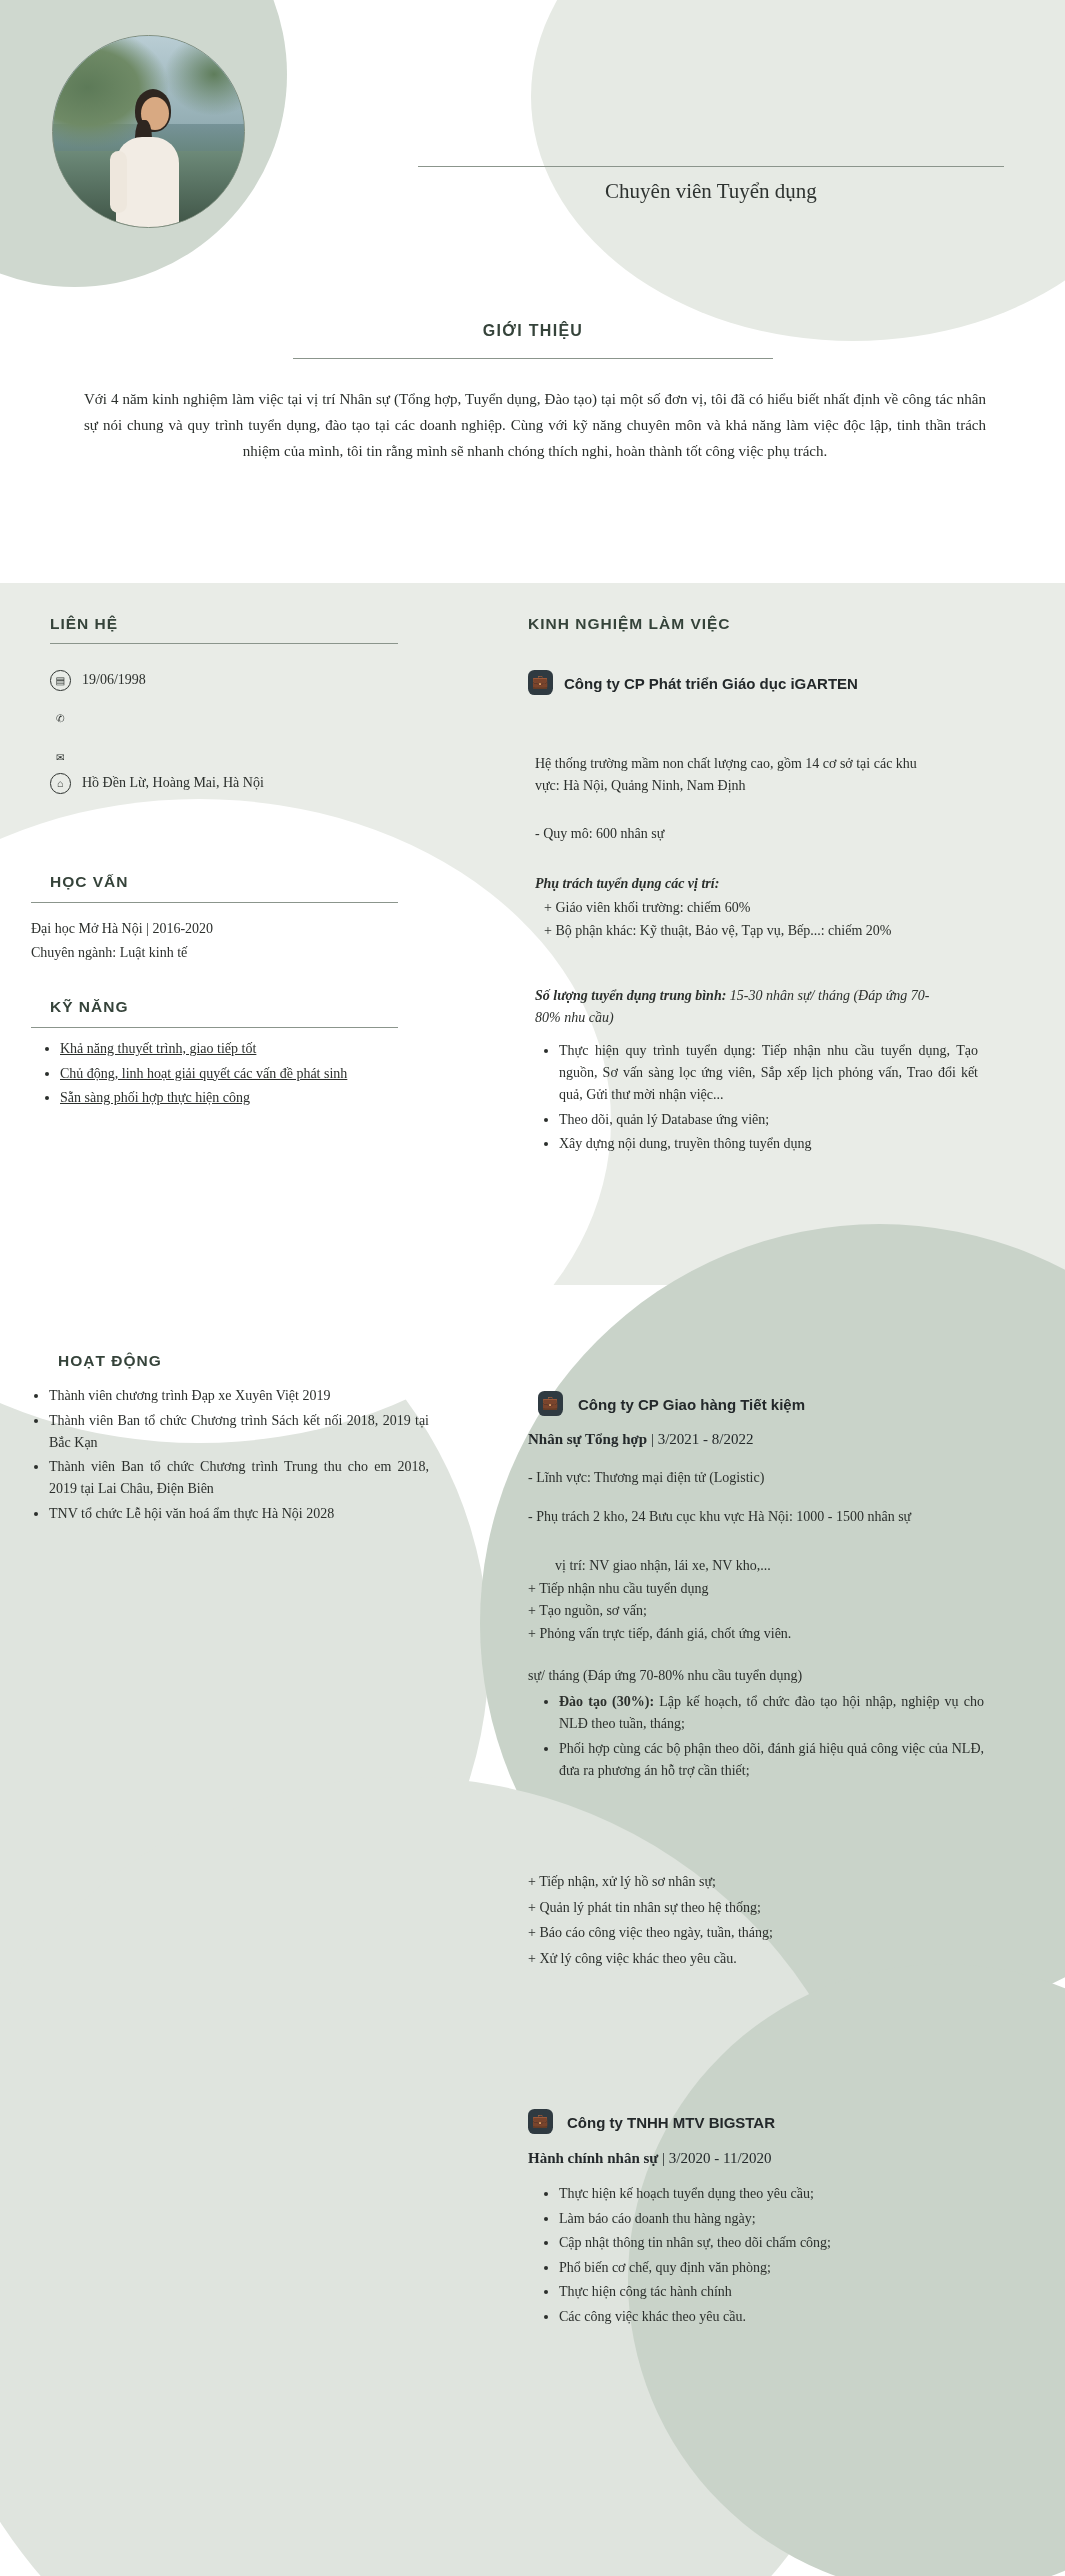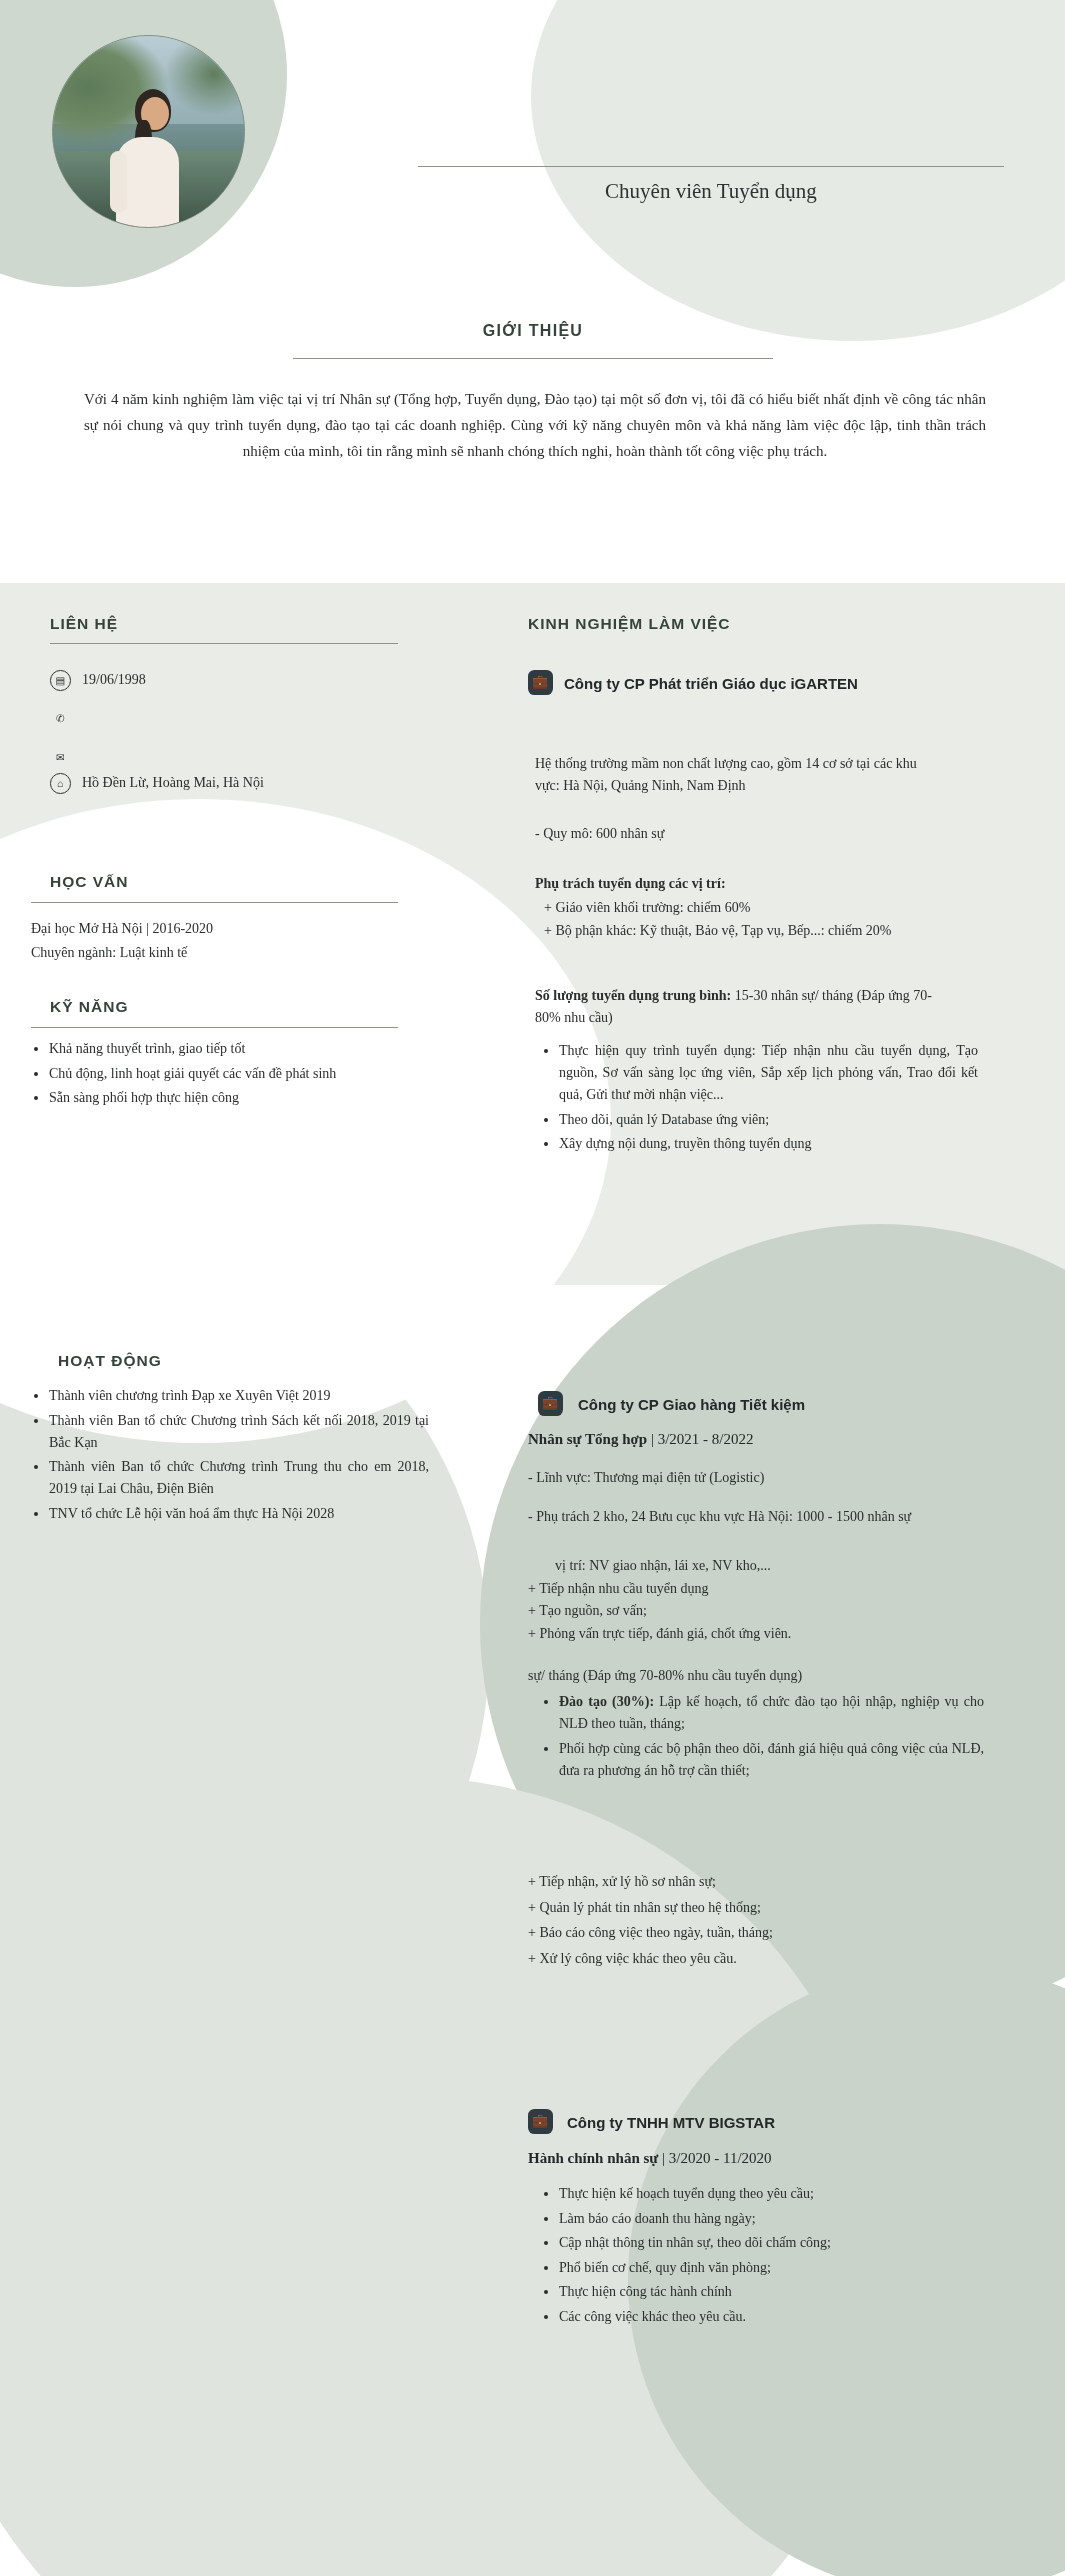--- a/index.html
+++ b/index.html
@@ -192,21 +192,21 @@
     font-weight:bold;
     font-size:15px;
     color:#23282a;
   }
   .role-line{
     position:absolute;
     font-size:15px;
     color:#23282a;
   }
   .role-line b{font-weight:bold;}
-  .ital{}
+  .ital{font-style:italic;}
   .bold{font-weight:bold;}
 </style>
 </head>
 <body>
 
 <div class="page">
 
   <div class="blob blob-top-right"></div>
   <div class="blob-mid-band"></div>
   <div class="blob blob-left-lower"></div>
@@ -254,21 +254,21 @@
     <div class="icon-round" style="left:50px;top:773px;">⌂</div>
     <div class="contact-line" style="left:82px;top:775px;">Hồ Đền Lừ, Hoàng Mai, Hà Nội</div>
 
     <div class="sec-h" style="left:50px;top:873px;">HỌC VẤN</div>
     <div class="sec-rule" style="left:31px;top:902px;width:367px;"></div>
     <div class="txt" style="left:31px;top:918px;width:367px;">Đại học Mở Hà Nội | 2016-2020</div>
     <div class="txt" style="left:31px;top:942px;width:367px;">Chuyên ngành: Luật kinh tế</div>
 
     <div class="sec-h" style="left:50px;top:998px;">KỸ NĂNG</div>
     <div class="sec-rule" style="left:31px;top:1027px;width:367px;"></div>
-    <ul class="bullets just" style="left:31px;top:1038px;width:374px;">
+    <ul class="bullets just" style="left:42px;top:1038px;width:374px;text-decoration:underline;">
       <li>Khả năng thuyết trình, giao tiếp tốt</li>
       <li>Chủ động, linh hoạt giải quyết các vấn đề phát sinh</li>
       <li>Sẵn sàng phối hợp thực hiện công</li>
     </ul>
 
     <div class="sec-h" style="left:58px;top:1352px;">HOẠT ĐỘNG</div>
     <ul class="bullets just" style="left:31px;top:1385px;width:380px;">
       <li>Thành viên chương trình Đạp xe Xuyên Việt 2019</li>
       <li>Thành viên Ban tổ chức Chương trình Sách kết nối 2018, 2019 tại Bắc Kạn</li>
       <li>Thành viên Ban tổ chức Chương trình Trung thu cho em 2018, 2019 tại Lai Châu, Điện Biên</li>

